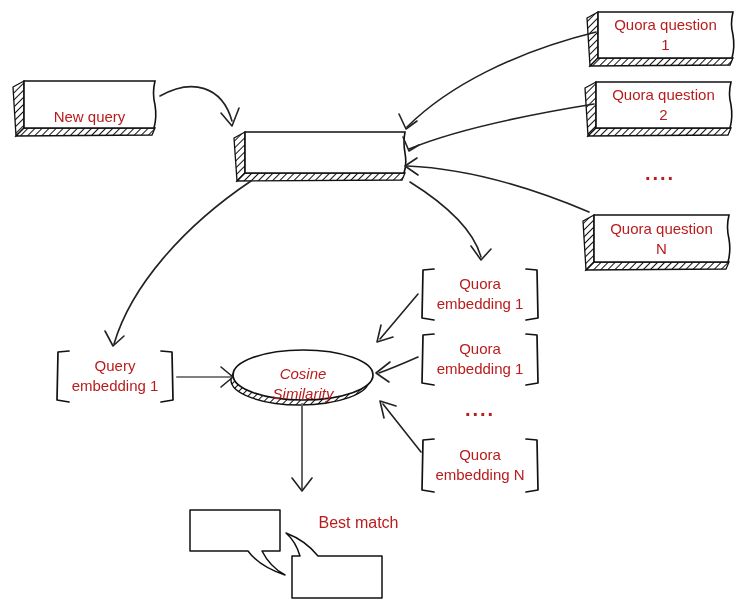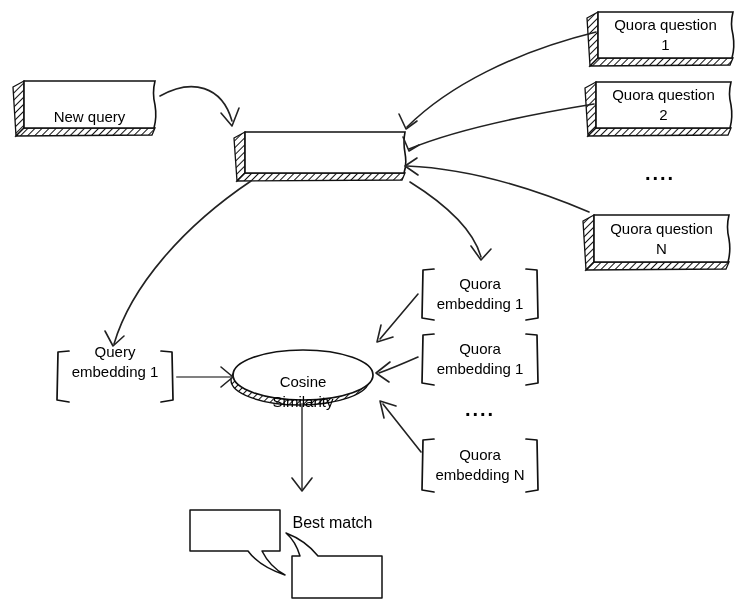--- a/index.html
+++ b/index.html
@@ -5,21 +5,21 @@
   html,body{margin:0;padding:0;background:#fff;}
   body{
     width:740px;height:610px;position:relative;overflow:hidden;
     font-family:"Liberation Sans",sans-serif;color:#111;
   }
   .canvas{position:absolute;inset:0;}
   svg.art{position:absolute;left:0;top:0;}
   .lbl{
     position:absolute;display:flex;align-items:center;justify-content:center;
     text-align:center;white-space:pre-line;font-size:15px;line-height:1.32;
-    color:#000000;pointer-events:none;
+    color:#b91c1c;pointer-events:none;
   }
   .dots{font-weight:bold;font-size:20px;letter-spacing:2px;line-height:1;}
   .bestmatch{font-size:16px;}
 </style>
 </head>
 <body>
 
 <div class="canvas">
 
 <svg class="art" width="740" height="610" viewBox="0 0 740 610">
@@ -145,32 +145,32 @@
 1</div>
 
 <div class="lbl" style="left:596px;top:82px;width:135px;height:46px;">Quora question
 2</div>
 
 <div class="lbl dots" style="left:625px;top:160px;width:70px;height:26px;">....</div>
 
 <div class="lbl" style="left:594px;top:215px;width:135px;height:47px;">Quora question
 N</div>
 
-<div class="lbl" style="left:55px;top:336px;width:120px;height:52px;">Query
+<div class="lbl" style="left:55px;top:350px;width:120px;height:52px;">Query
 embedding 1</div>
 
 <div class="lbl" style="left:420px;top:268px;width:120px;height:52px;">Quora
 embedding 1</div>
 
 <div class="lbl" style="left:420px;top:333px;width:120px;height:52px;">Quora
 embedding 1</div>
 
 <div class="lbl dots" style="left:448px;top:397px;width:64px;height:24px;">....</div>
 
 <div class="lbl" style="left:420px;top:438px;width:120px;height:54px;">Quora
 embedding N</div>
 
-<div class="lbl" style="left:243px;top:360px;width:120px;height:64px;">Cosine
+<div class="lbl" style="left:243px;top:352px;width:120px;height:64px;font-style:italic;">Cosine
 Similarity</div>
 
-<div class="lbl bestmatch" style="left:285px;top:512px;width:95px;height:22px;">Best match</div>
+<div class="lbl bestmatch" style="left:311px;top:512px;width:95px;height:22px;">Best match</div>
 
 </div>
 
 </body></html>

